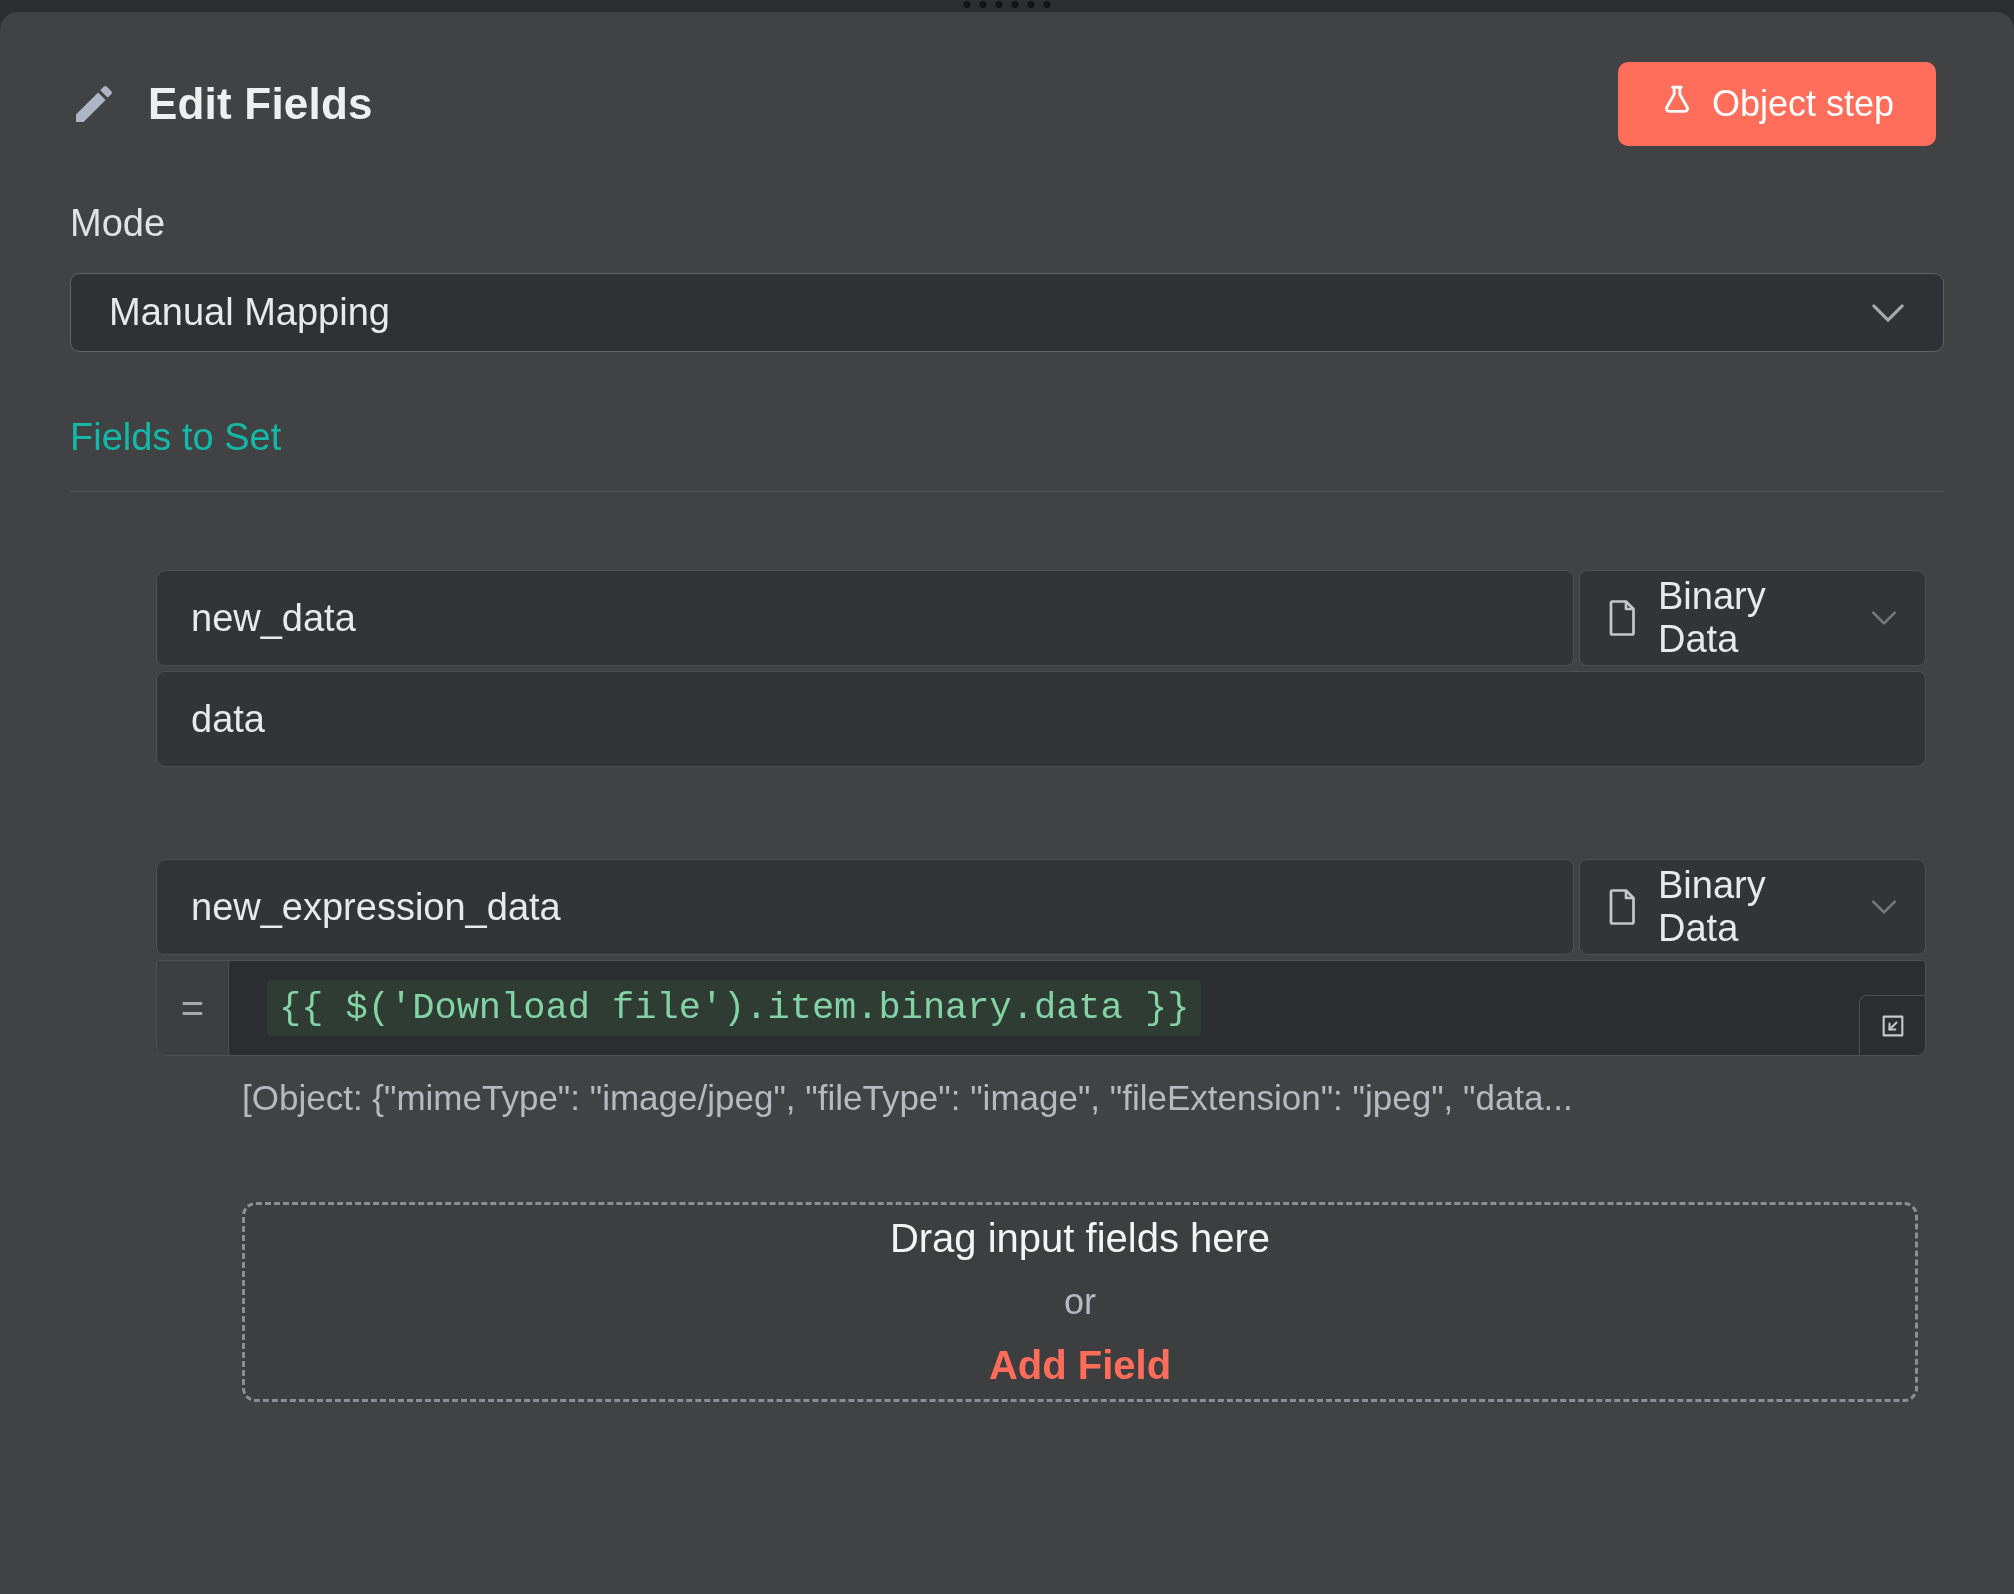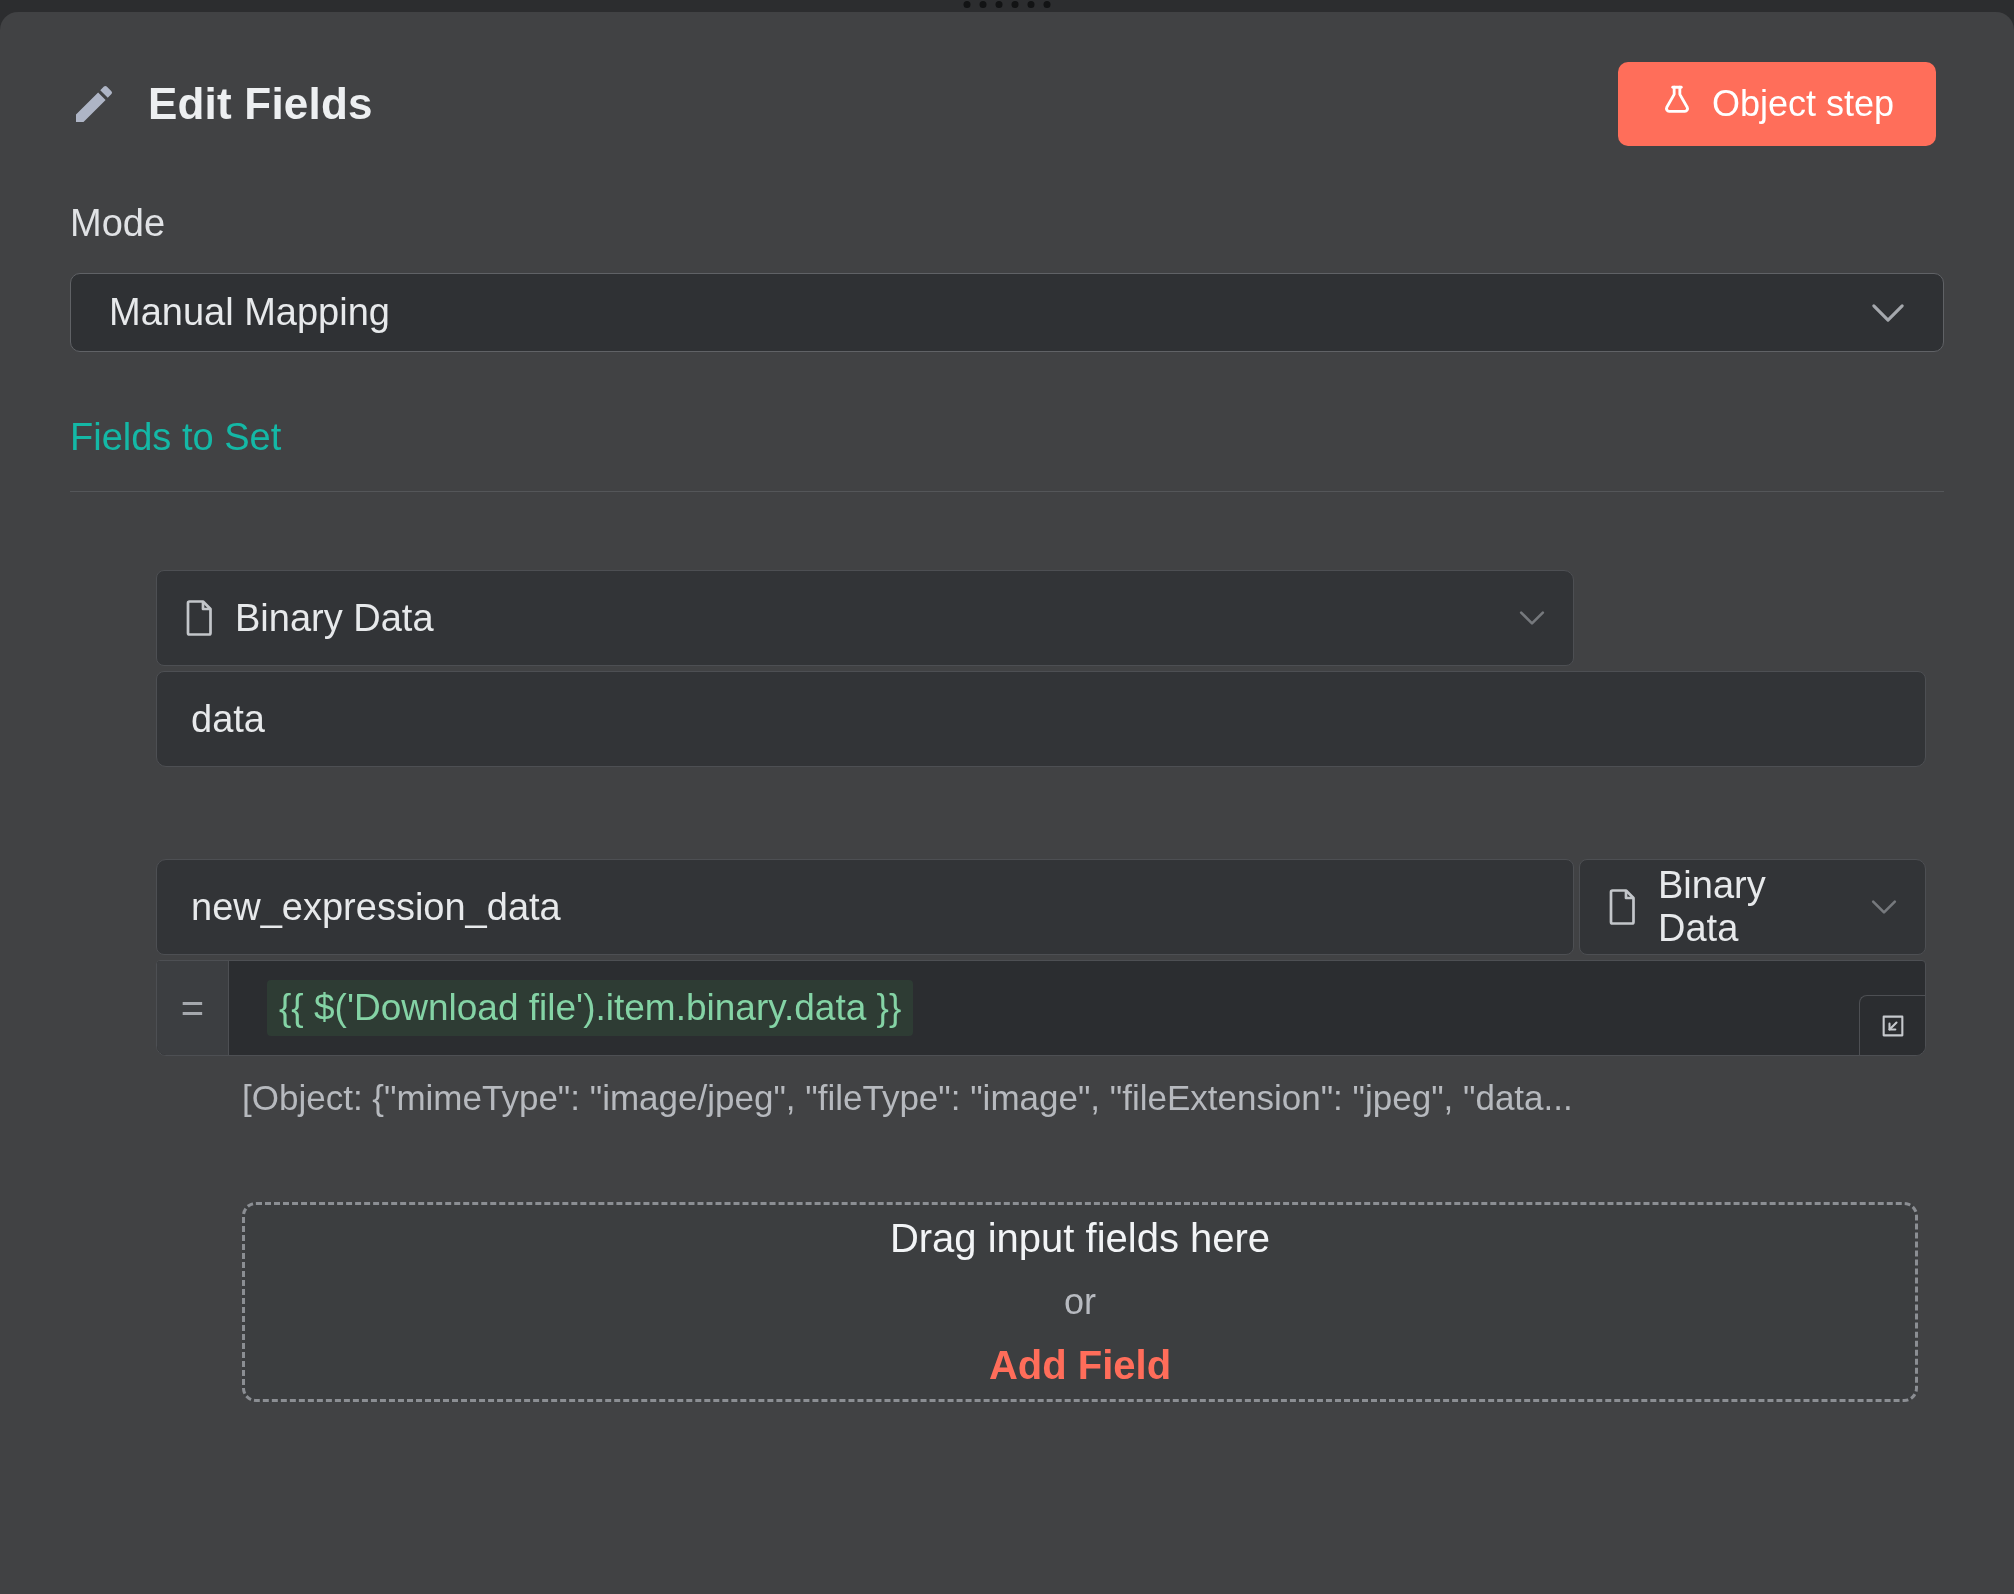--- a/index.html
+++ b/index.html
@@ -67,21 +67,21 @@
   .cell.type .chev { margin-left:auto; opacity:0.75; }
   .cell.type .chev svg { width:26px; height:16px; }
 
   .expr-row { grid-column:1 / 3; border:1px solid #4d4f53;
               border-radius:4px 4px 10px 10px; display:grid;
               grid-template-columns:72px 1fr; overflow:hidden; position:relative;
               background:#2b2d30; }
   .eq-box { background:#3c3e41; border-right:1px solid #4d4f53; display:flex;
             align-items:center; justify-content:center; color:#a5a8ad; font-size:40px; }
   .expr-area { display:flex; align-items:center; padding-left:38px;
-               font-family:Liberation Sans, sans-serif; font-size:37px; }
+               font-family:Liberation Mono, monospace; font-size:37px; }
   .expr-text { color:#84d3a5; background:#2e3c34; padding:7px 12px; border-radius:4px;
                white-space:nowrap; }
   .expand-btn { position:absolute; right:0; bottom:0; width:66px; height:60px;
                 background:#2b2d30; border-left:1px solid #4d4f53;
                 border-top:1px solid #4d4f53; border-top-left-radius:8px;
                 display:flex; align-items:center; justify-content:center; cursor:pointer; }
   .expand-btn svg { width:28px; height:28px; }
 
   .preview { margin:22px 0 0 86px; font-size:35px; color:#b6b9be;
              white-space:nowrap; overflow:hidden; }
@@ -140,20 +140,23 @@
         </svg>
       </span>
     </div>
 
     <div class="fields-label">Fields to Set</div>
     <div class="divider"></div>
 
     <div class="fields">
 
       <div class="field-card first">
+        <div class="cell name">
+          <span>new_data</span>
+        </div>
         <div class="cell type">
           <span class="file-ic">
             <svg viewBox="0 0 20 24" fill="none" stroke="#c3c6ca" stroke-width="1.8" stroke-linejoin="round">
               <path d="M3 1h9l5 5v16a1 1 0 0 1-1 1H3a1 1 0 0 1-1-1V2a1 1 0 0 1 1-1z"></path>
               <path d="M12 1v5h5"></path>
             </svg>
           </span>
           <span>Binary Data</span>
           <span class="chev">
             <svg viewBox="0 0 24 14" fill="none" stroke="#8d9095" stroke-width="2.4" stroke-linecap="round" stroke-linejoin="round">

